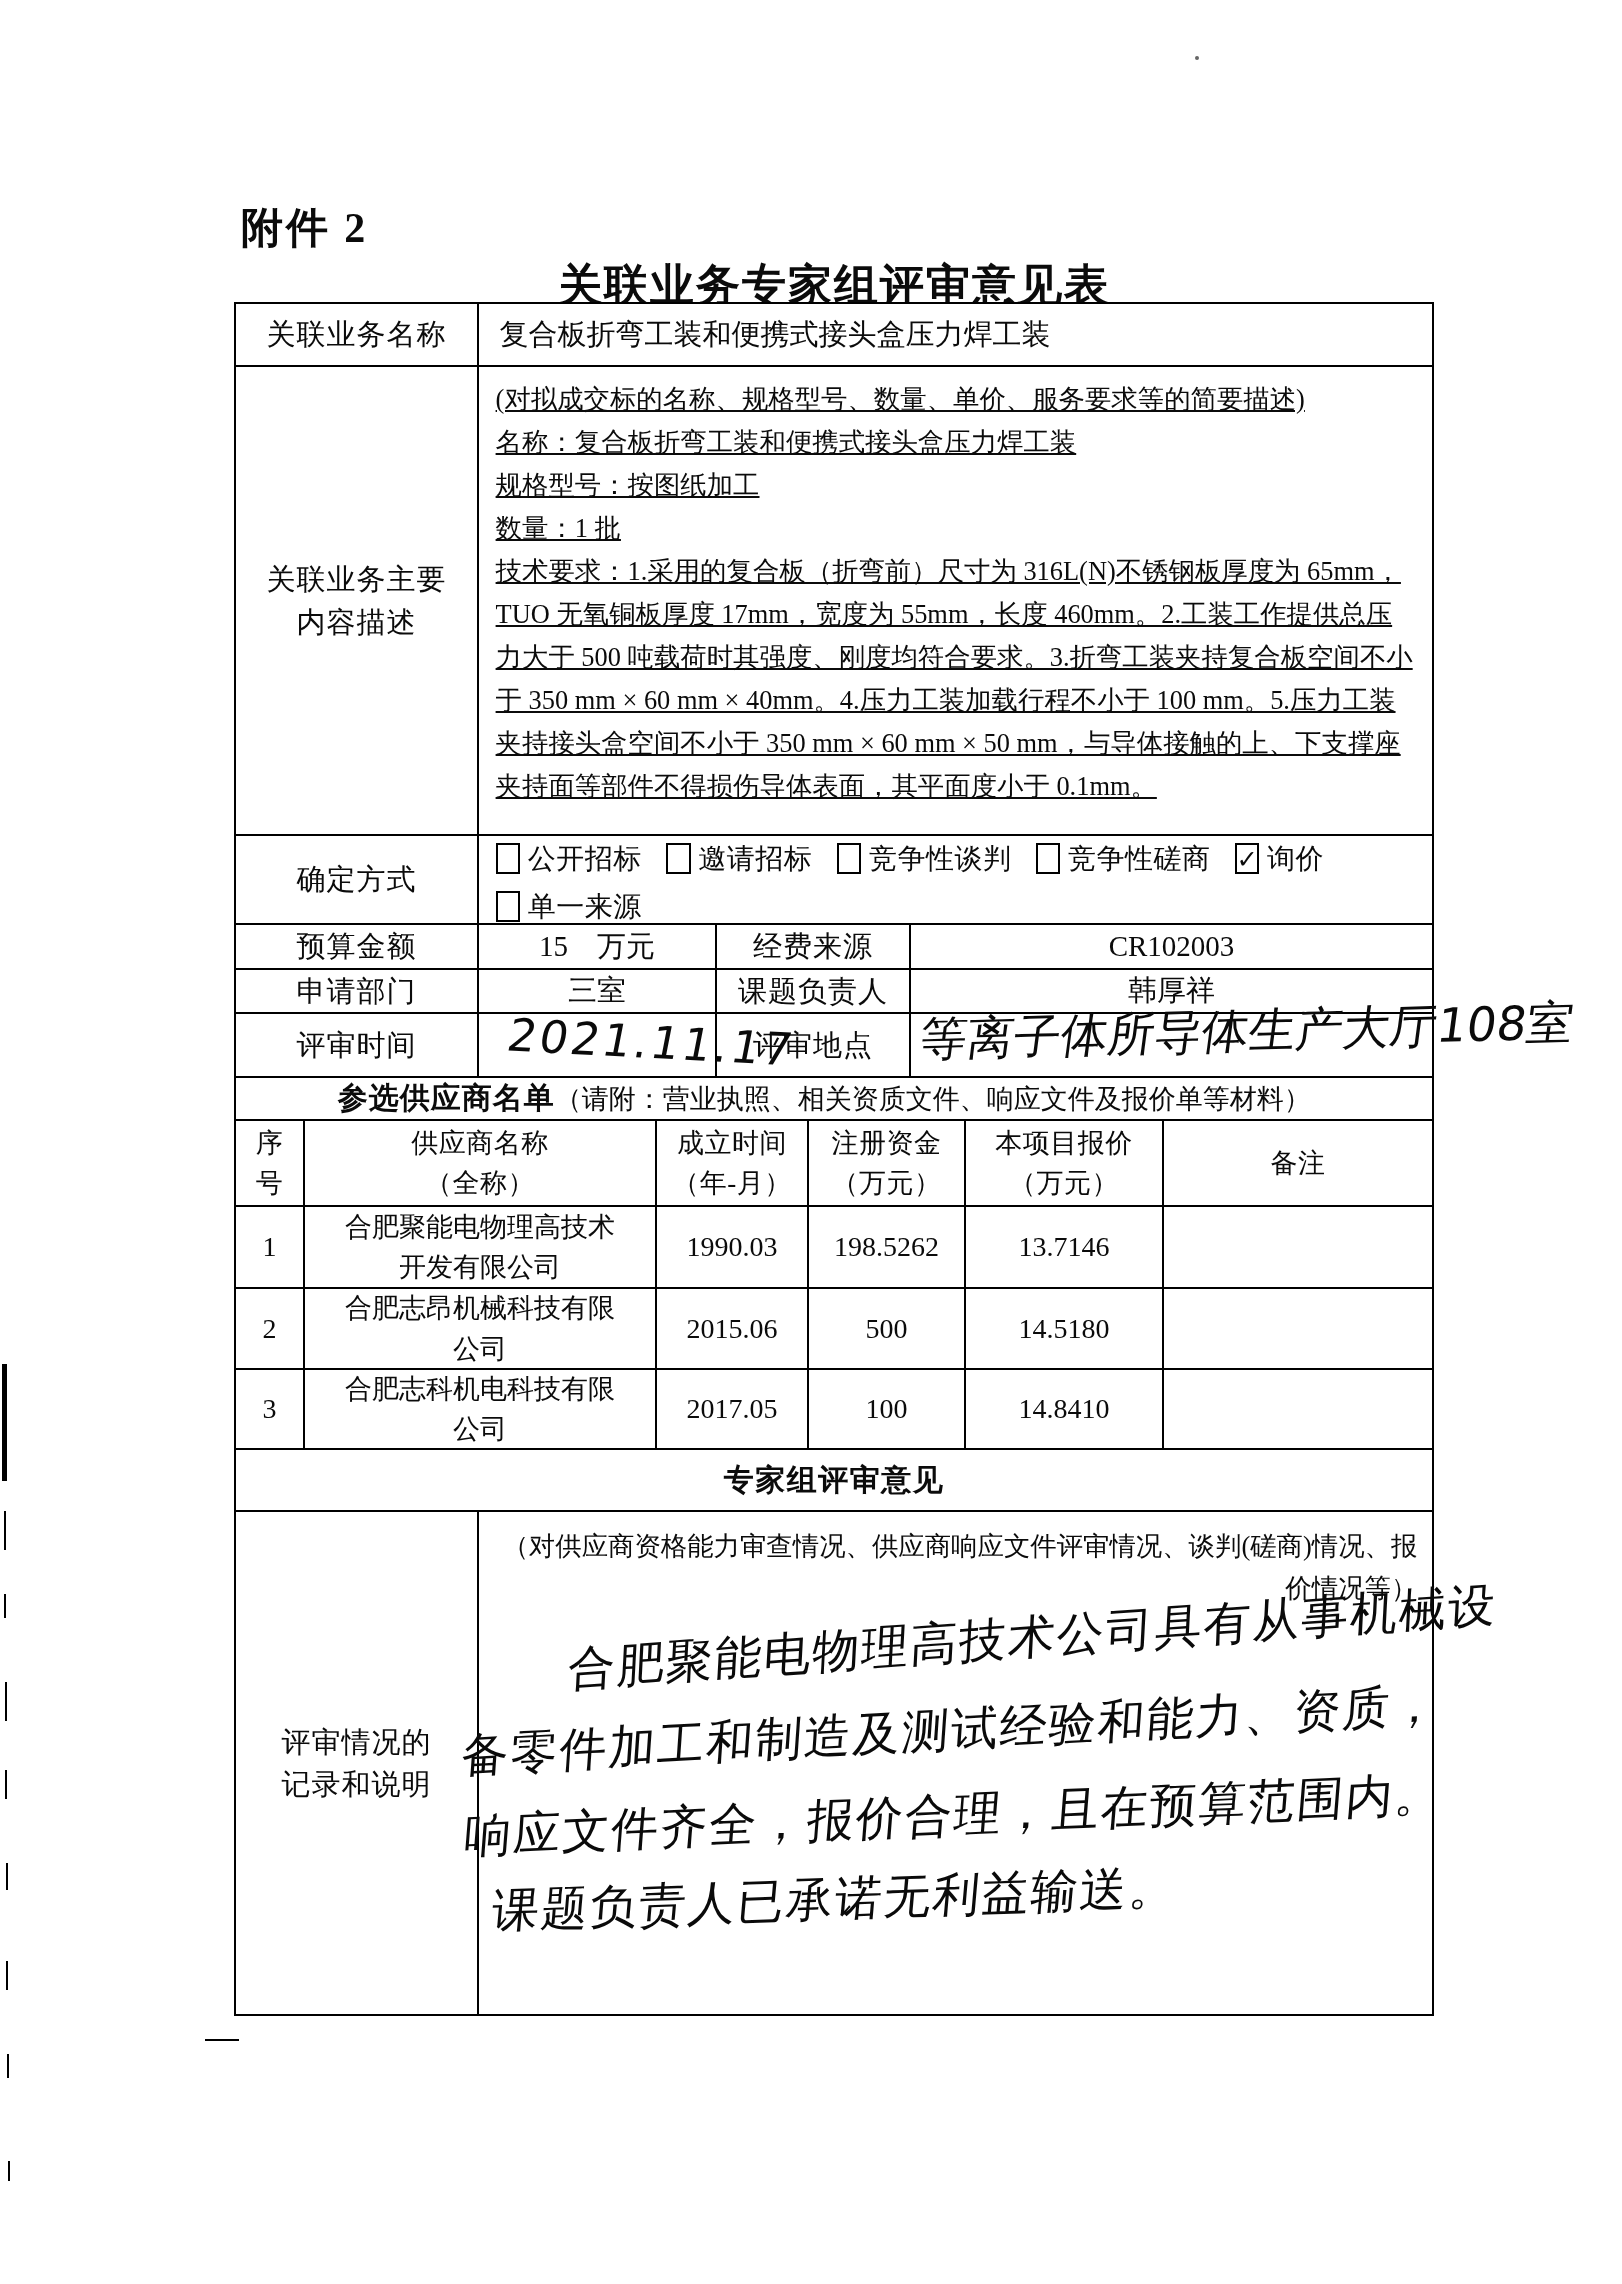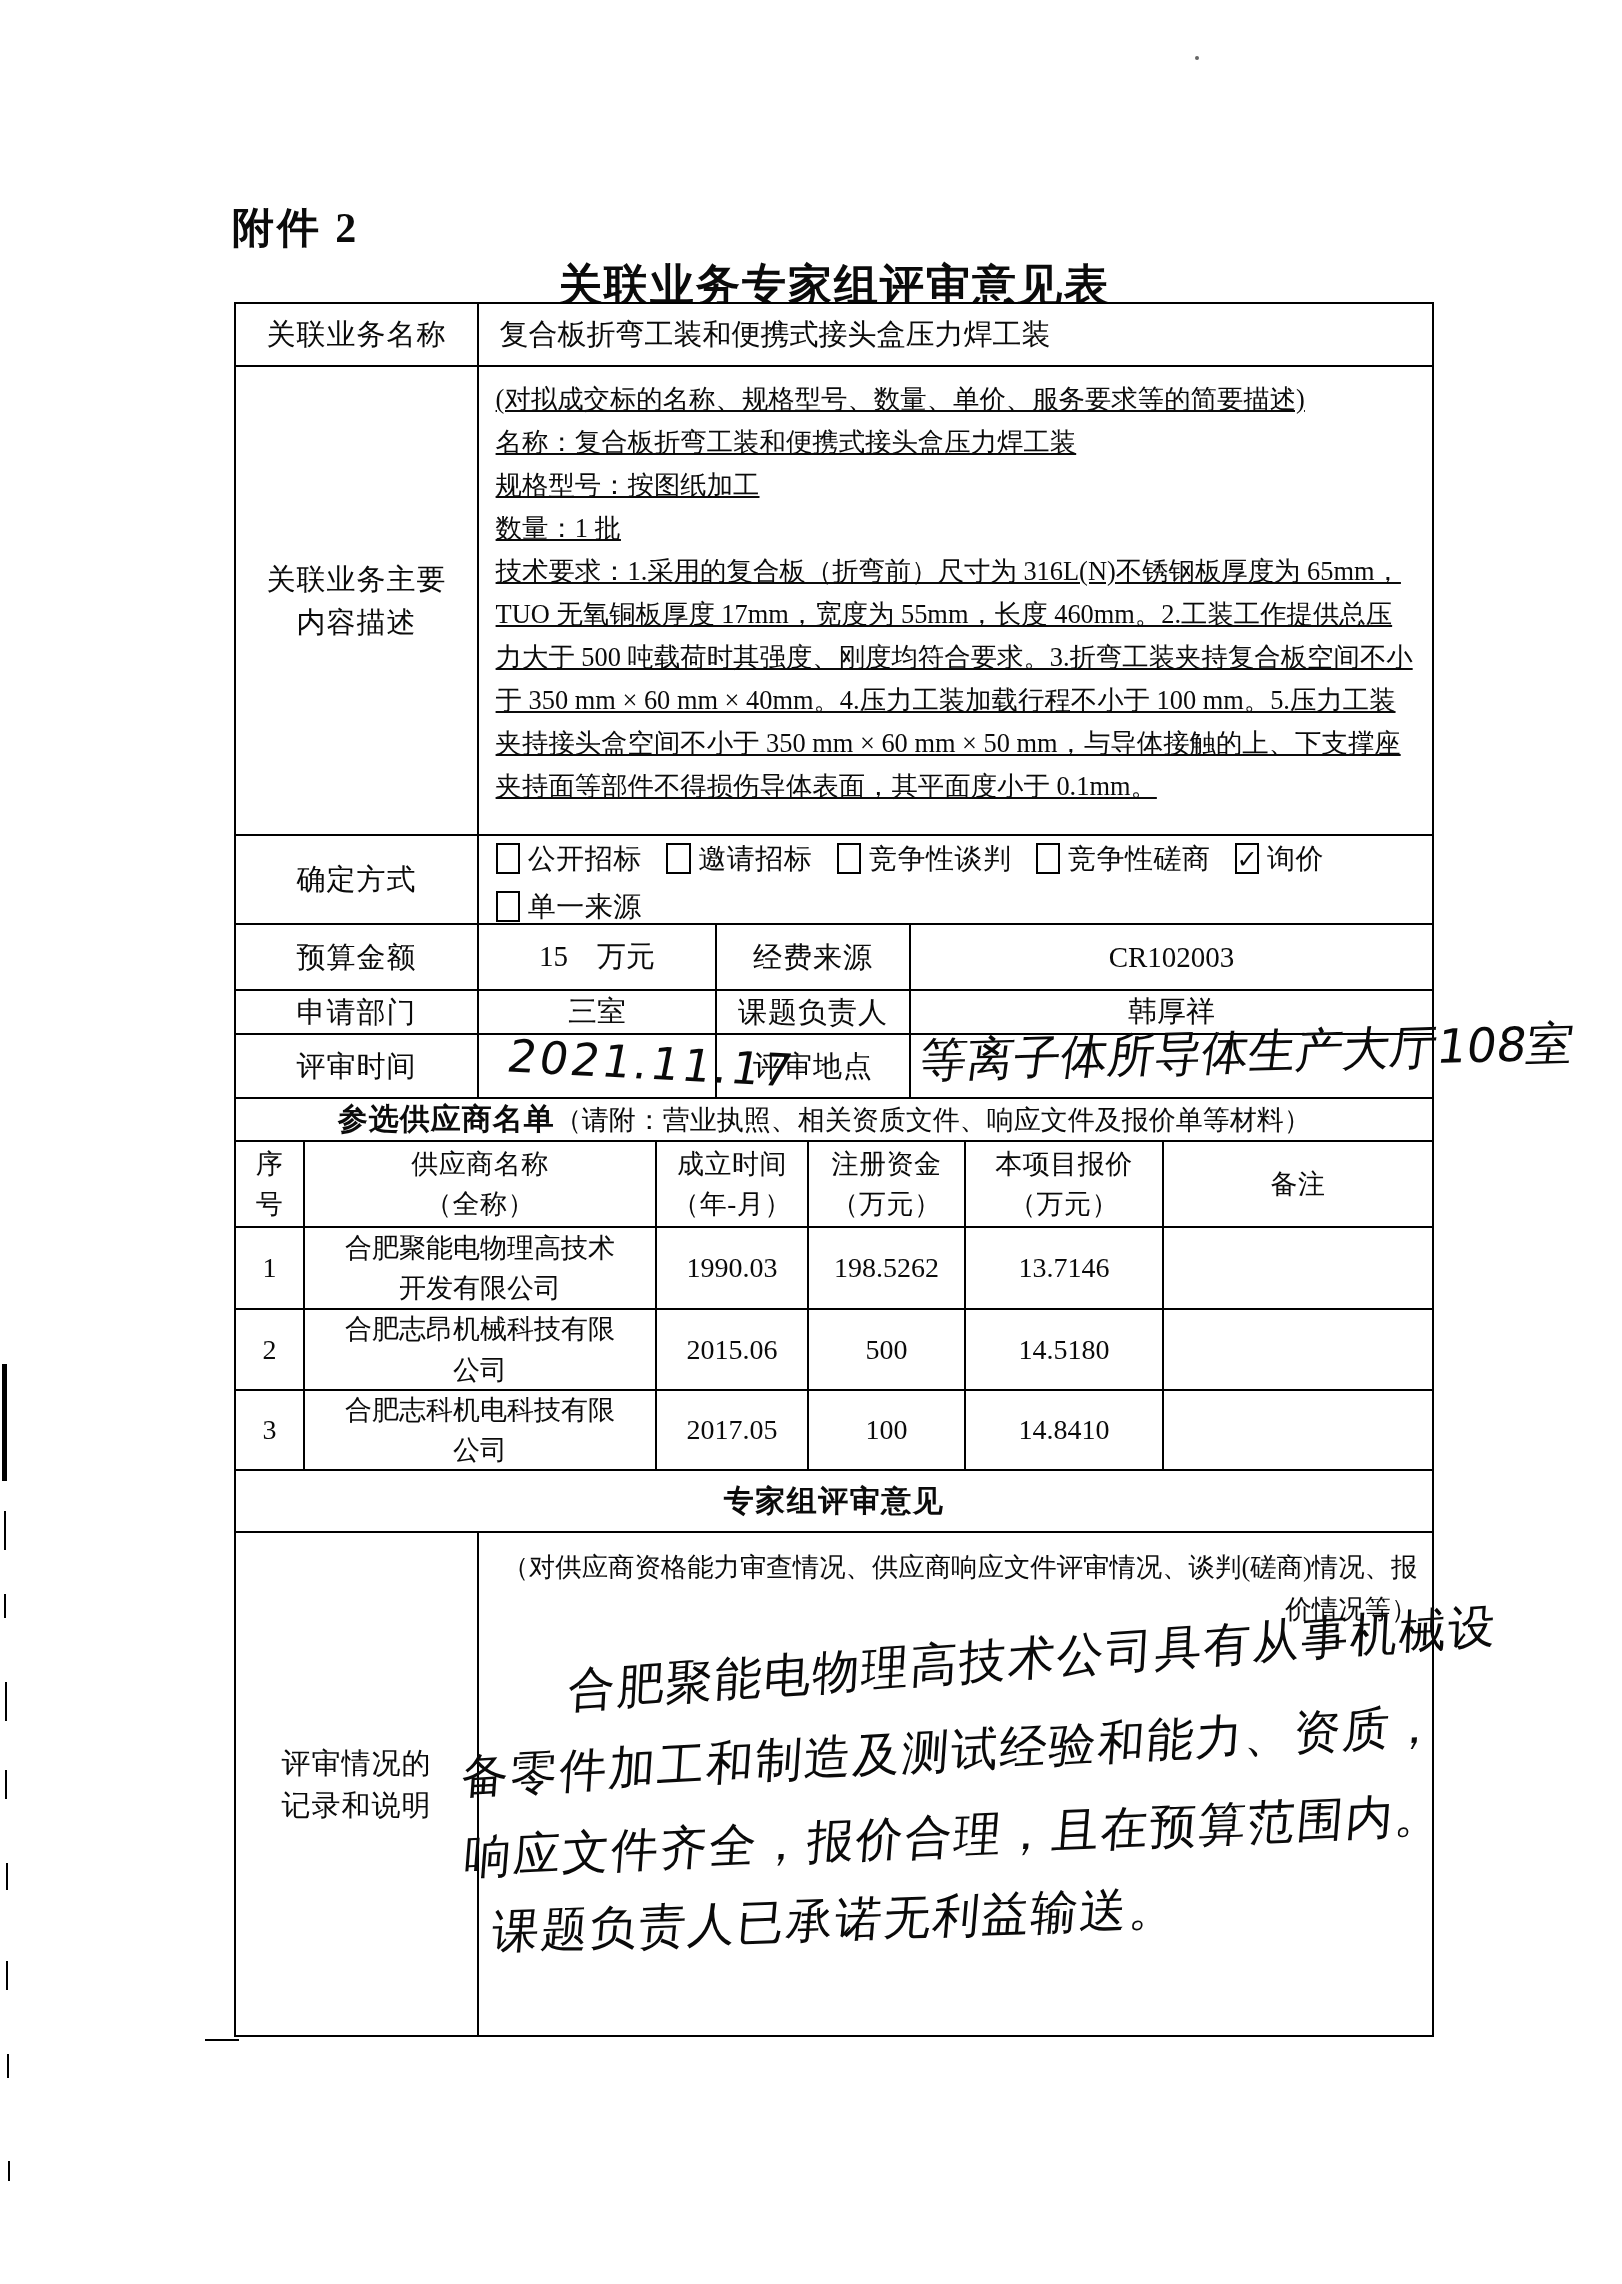--- a/index.html
+++ b/index.html
@@ -9,21 +9,21 @@
     width:1623px; height:2284px;
     background:#ffffff;
     overflow:hidden;
     font-family:"Liberation Serif","DejaVu Serif",serif;
     color:#0b0b0b;
   }
   .pre { white-space:pre-line; }
 
   
   .attachment {
-    position:absolute; left:232px; top:200px;
+    position:absolute; left:241px; top:200px;
     font-size:42px; font-weight:bold; letter-spacing:2.9px;
     font-family:"Liberation Serif","DejaVu Serif",serif;
   }
   .doc-title {
     position:absolute; left:234px; top:256px; width:1200px;
     text-align:center;
     font-size:44px; font-weight:bold; letter-spacing:2px;
     font-family:"Liberation Sans","DejaVu Sans",sans-serif;
   }
 
@@ -43,21 +43,21 @@
   .val { font-size:29px; }
 
   .w-label { width:243px; flex:none; }
   .w-c2 { width:238px; flex:none; }
   .w-c3 { width:194px; flex:none; }
   .grow { flex:1 1 auto; }
 
   .r1 { height:63px; }
   .r2 { height:469px; }
   .r3 { height:89px; }
-  .r4 { height:66px; }
+  .r4 { height:45px; }
   .r5 { height:44px; }
   .r6 { height:64px; }
   .r7 { height:43px; }
   .r8 { height:86px; }
   .r9 { height:82px; }
   .r10 { height:81px; }
   .r11 { height:80px; }
   .r12 { height:62px; }
   .r13 { height:502px; }
 

